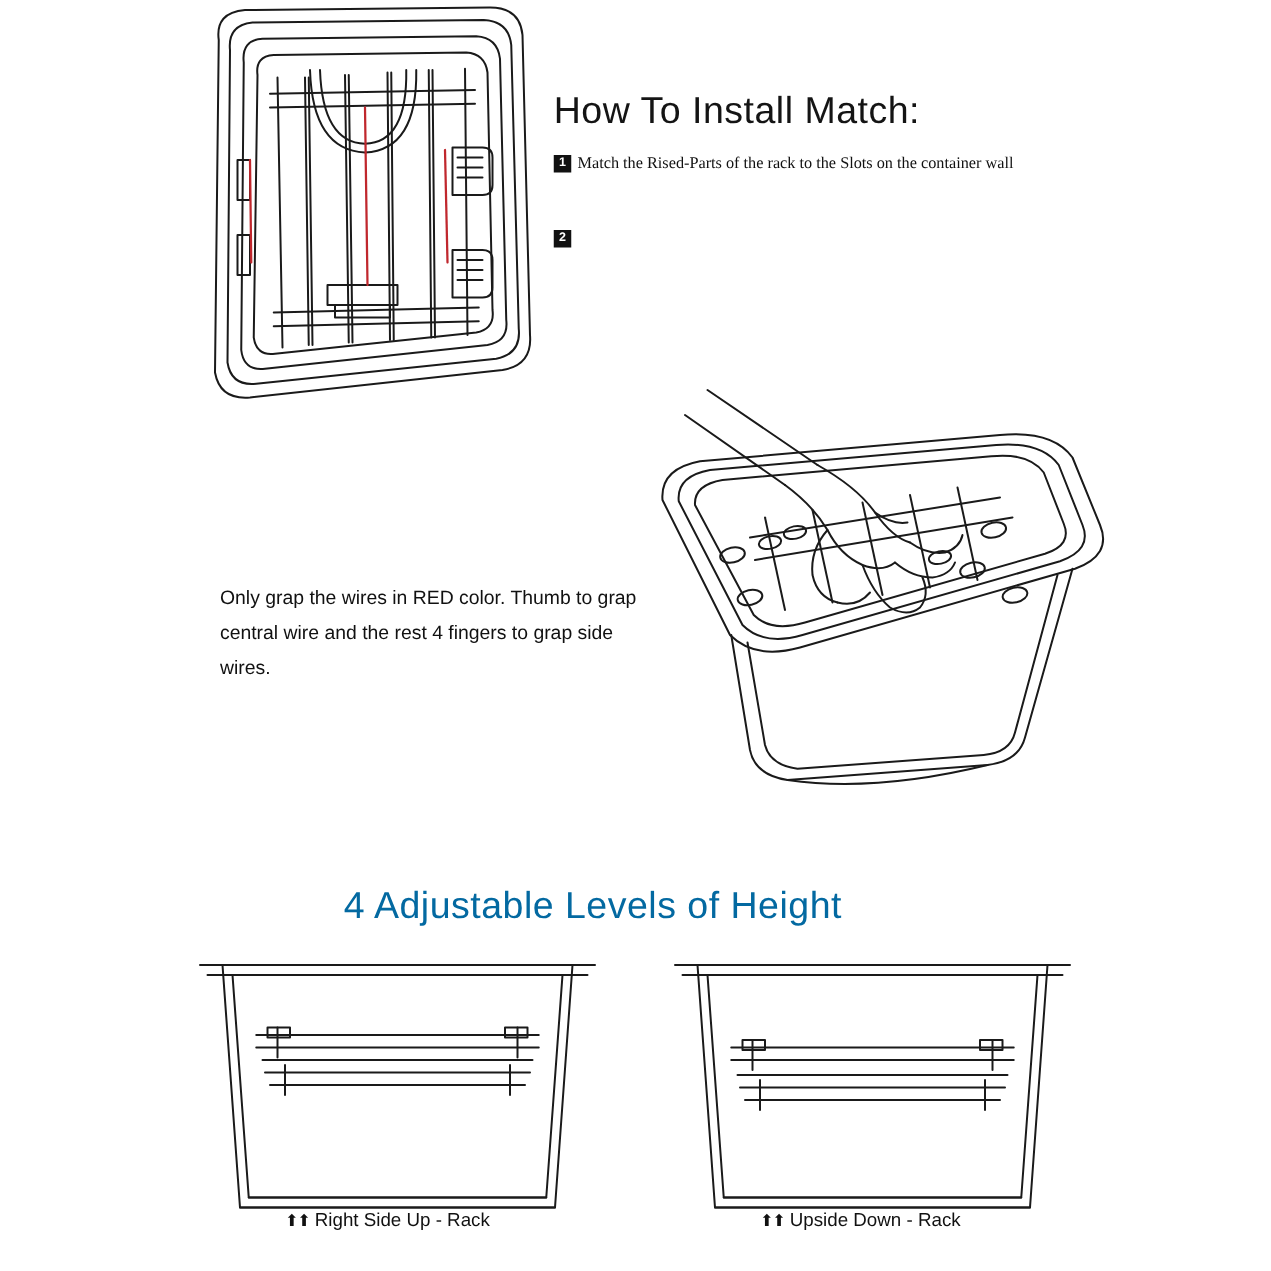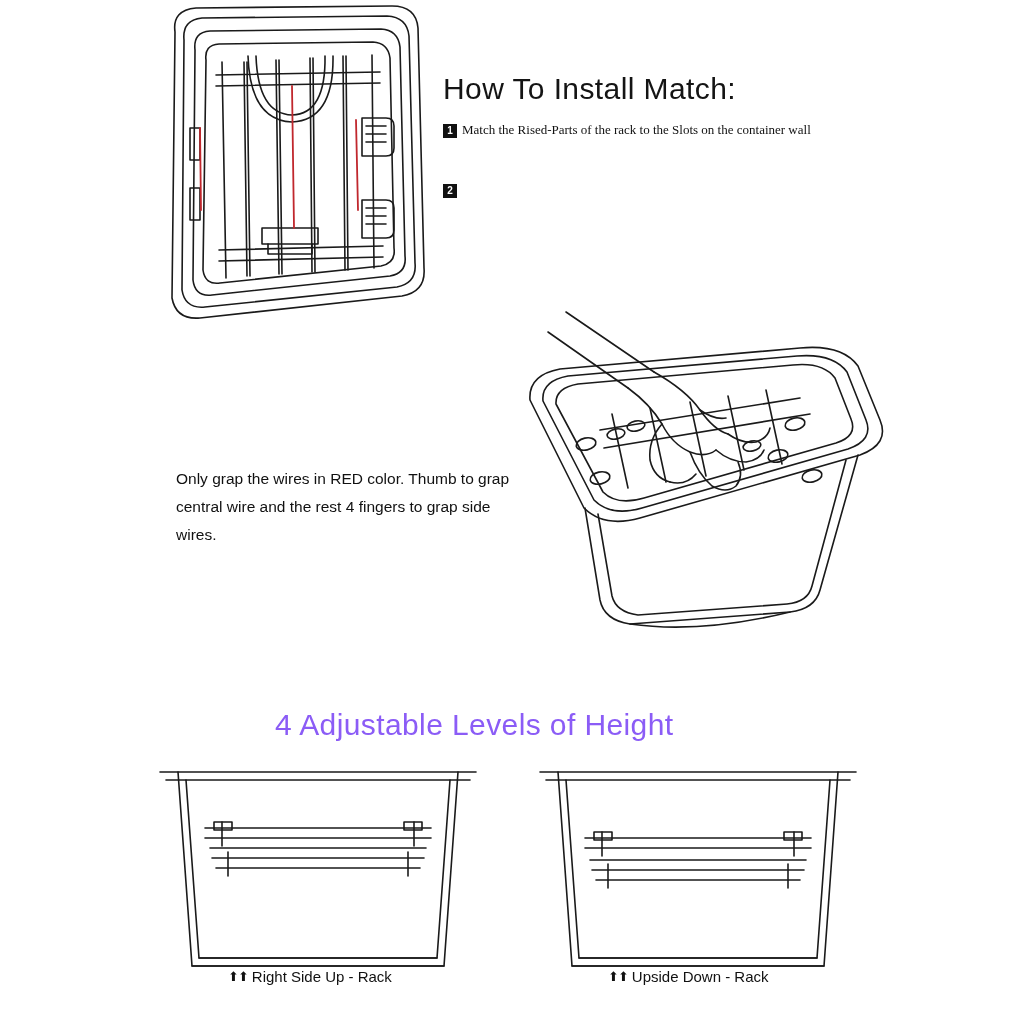--- a/index.html
+++ b/index.html
@@ -38,21 +38,21 @@
     top: 72px;
     font-size: 30px;
     letter-spacing: 0.4px;
     color: #141414;
   }
   #levels-heading {
     left: 275px;
     top: 708px;
     font-size: 30px;
     letter-spacing: 0.4px;
-    color: #8b5cf6;
+    color: #0369a1;
   }
   
   .step {
     position: absolute;
     display: flex;
     align-items: flex-start;
     width: 430px;
   }
   .step-num {
     display: inline-flex;

